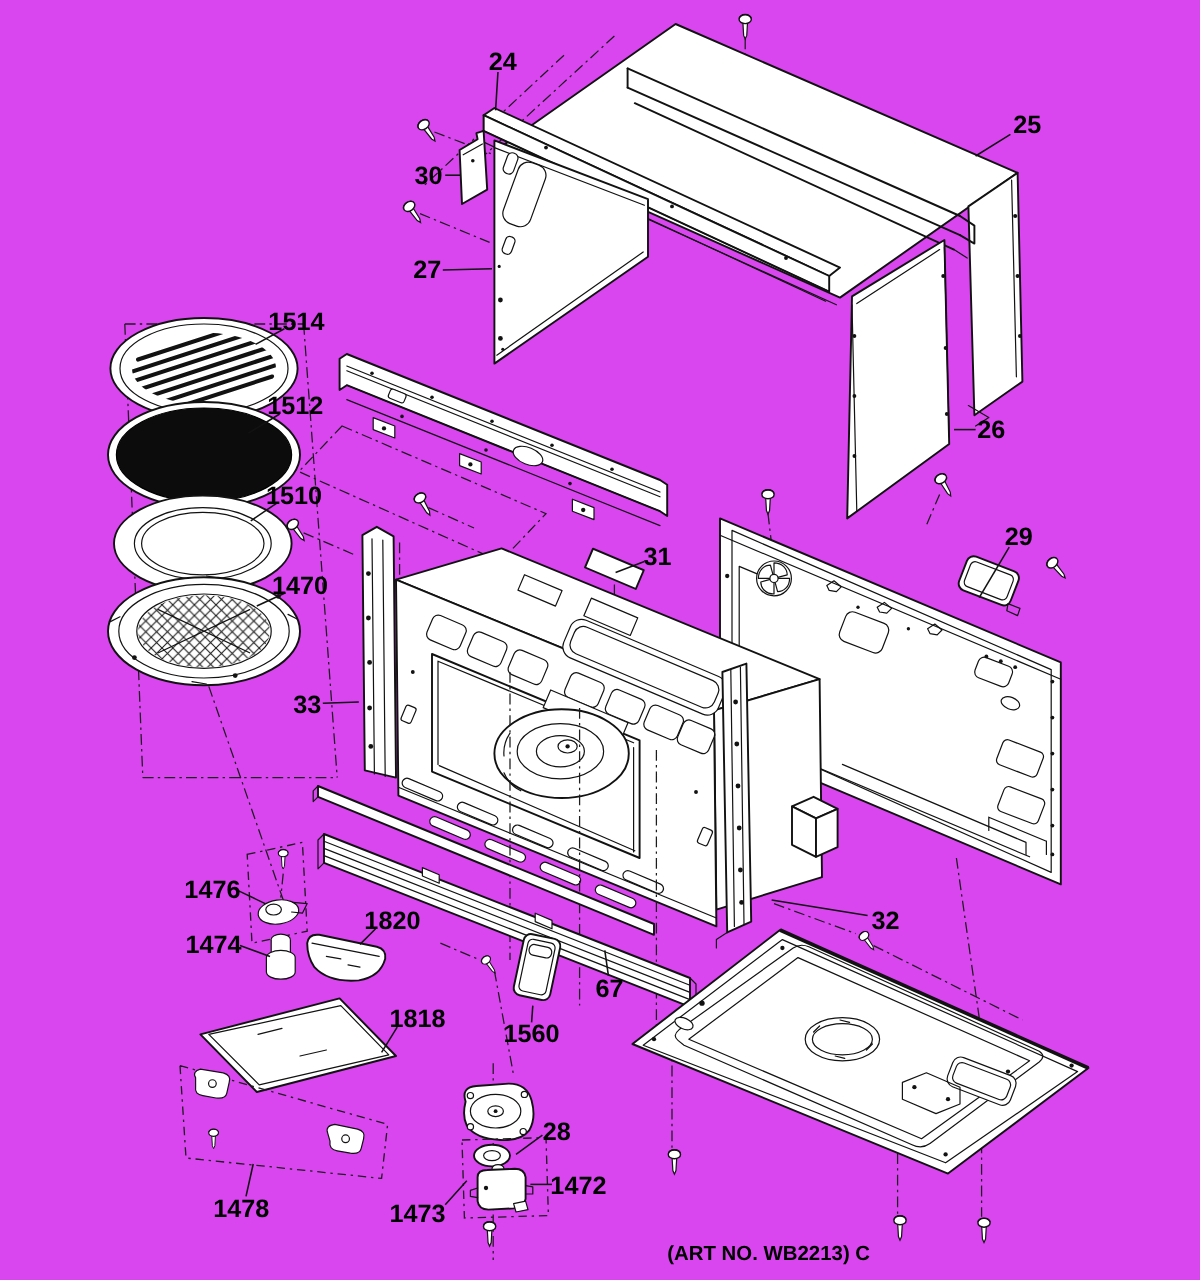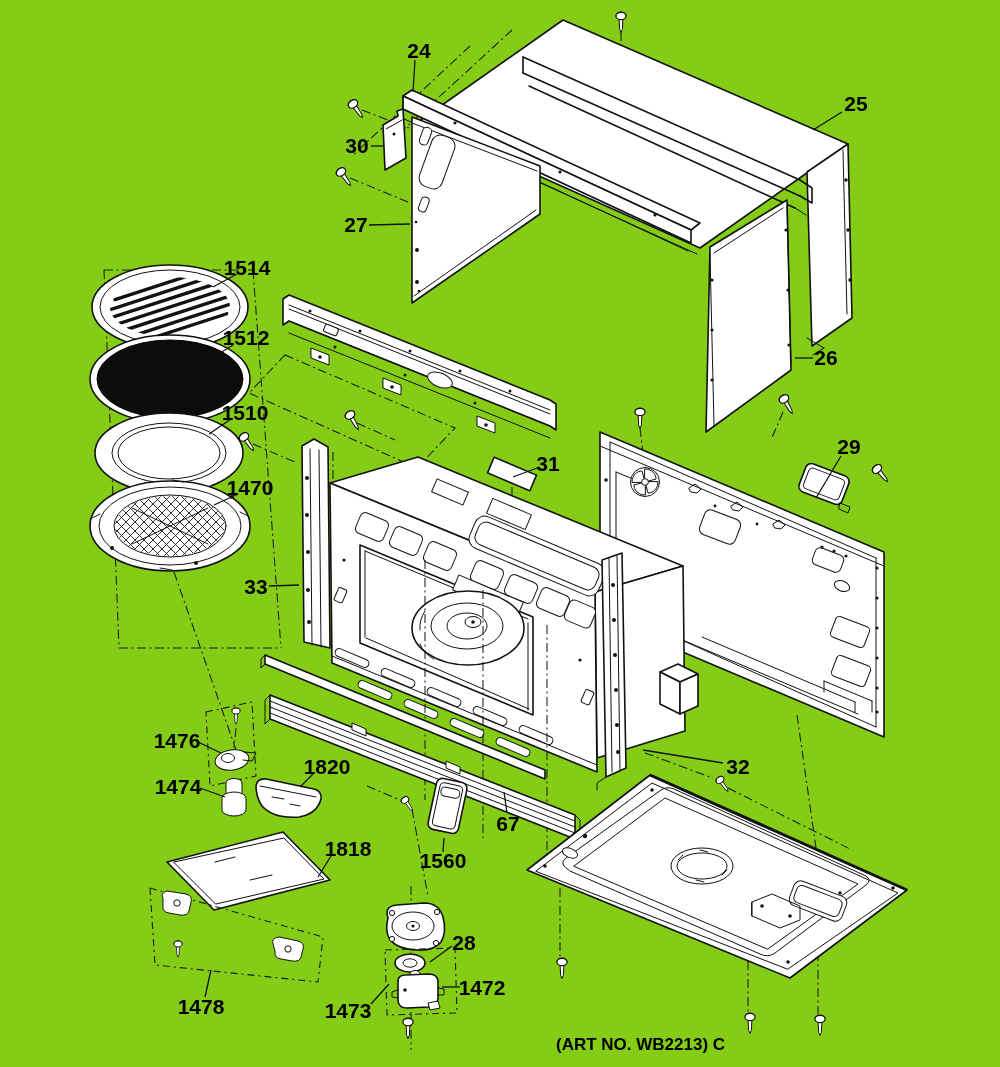--- a/index.html
+++ b/index.html
@@ -1,16 +1,16 @@
 <!DOCTYPE html>
 <html><head>
 <meta charset="utf-8">
 <style>
   html,body{margin:0;padding:0;background:#fff;}
-  .stage{width:1000px;height:1067px;background:#84cc16;position:relative;overflow:hidden;
+  .stage{width:1000px;height:1067px;background:#d946ef;position:relative;overflow:hidden;
          font-family:"Liberation Sans",sans-serif;}
   svg{display:block}
   .ln{fill:none;stroke:#121212;stroke-width:1.6;stroke-linejoin:round;stroke-linecap:round;}
   .tn{fill:none;stroke:#121212;stroke-width:1;stroke-linejoin:round;stroke-linecap:round;}
   .wh{fill:#ffffff;stroke:#121212;stroke-width:1.6;stroke-linejoin:round;}
   .whtn{fill:#ffffff;stroke:#121212;stroke-width:1;stroke-linejoin:round;}
   .dd{fill:none;stroke:#1c1c1c;stroke-width:1.05;stroke-dasharray:9 3.5 2 3.5;}
   .dsh{fill:none;stroke:#1c1c1c;stroke-width:1.1;stroke-dasharray:7 4 2 4;}
   .lbl{font-family:"Liberation Sans",sans-serif;font-weight:bold;font-size:21px;fill:#000;}
   .note{font-family:"Liberation Sans",sans-serif;font-weight:bold;font-size:17px;fill:#000;}

